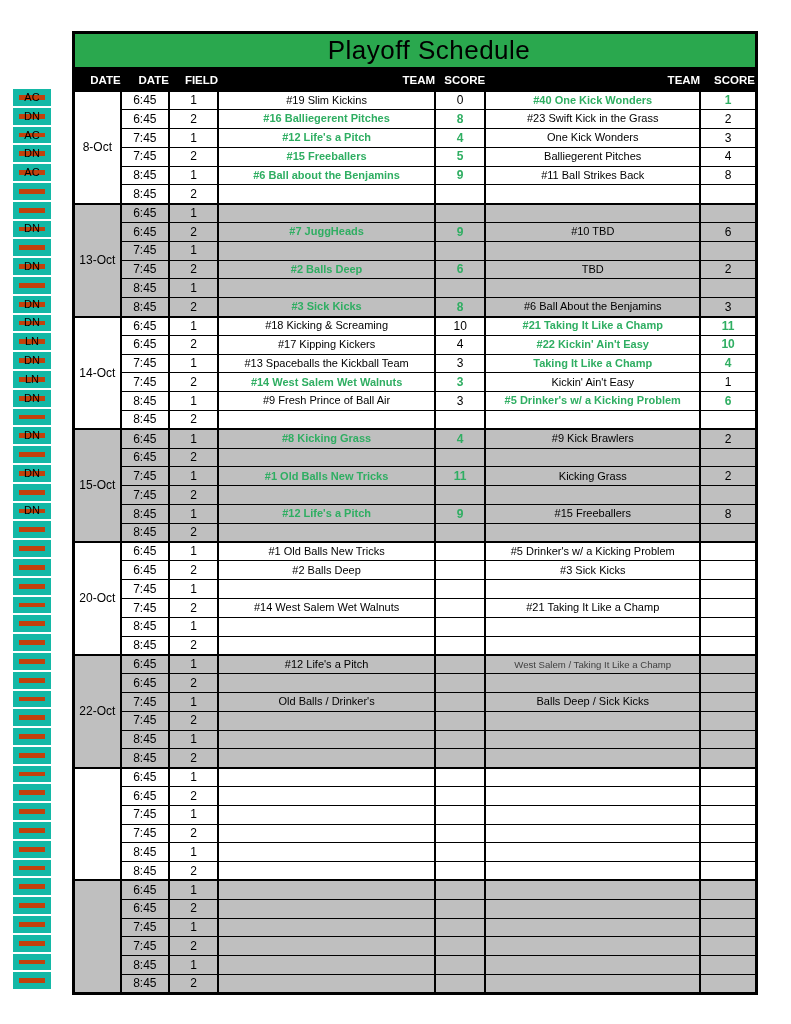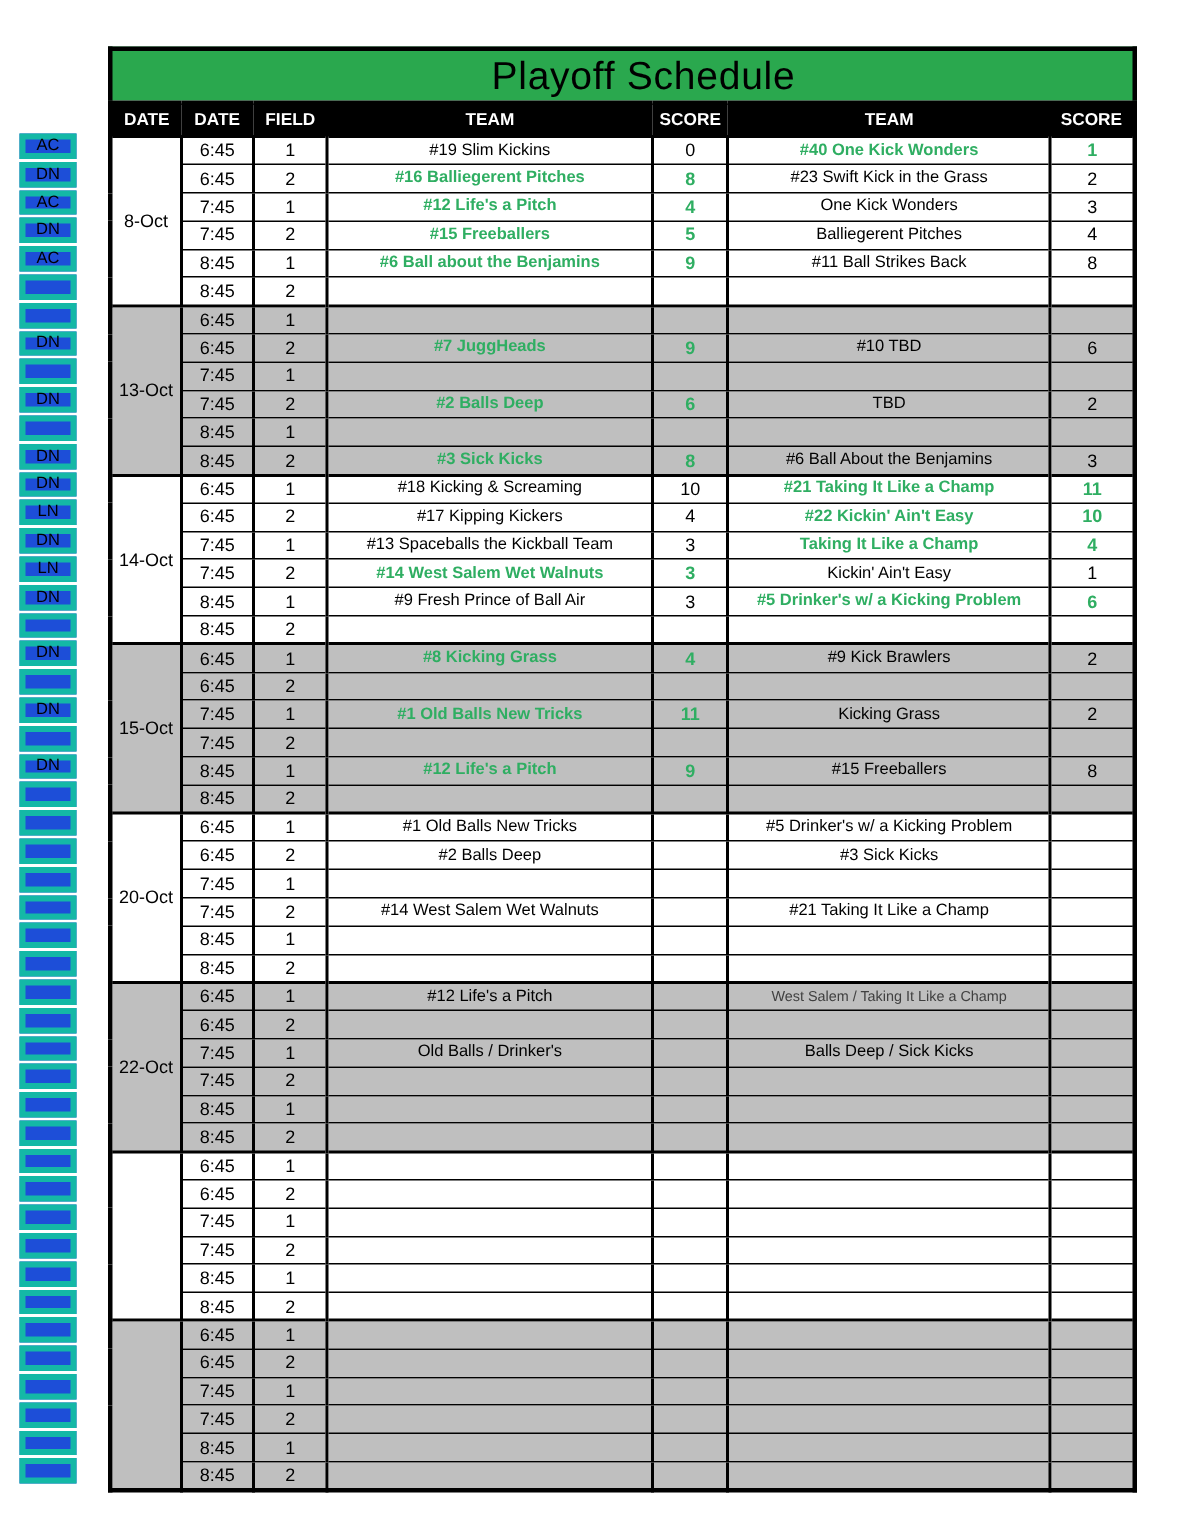--- a/index.html
+++ b/index.html
@@ -6,29 +6,29 @@
     --banner-green:#2aa84e;
     --win-green:#2fae62;
     --group-gray:#bfbfbf;
   }
   html,body{margin:0;padding:0;background:#fff;}
   body{width:791px;height:1024px;font-family:"Liberation Sans",sans-serif;color:#000;}
   #page{position:relative;width:791px;height:1024px;overflow:hidden;background:#fff;}
 
   
   #tags{position:absolute;left:13px;top:89px;width:38px;}
-  .tagbox{box-sizing:border-box;height:16.8px;margin-bottom:2px;border:4px solid #14b8a6;background:#1d4ed8;
+  .tagbox{box-sizing:border-box;height:16.8px;margin-bottom:2px;border:6px solid #14b8a6;background:#c2410c;
           display:flex;align-items:center;justify-content:center;font-size:11px;line-height:1;}
 
   
   #schedule{position:absolute;left:72px;top:31px;width:686px;}
   .titlebar{box-sizing:border-box;height:36px;background:var(--banner-green);border:3px solid #000;border-bottom:none;
             display:flex;align-items:center;justify-content:center;font-size:26px;color:#000;letter-spacing:.5px;padding-left:28px;}
   table{border-collapse:collapse;table-layout:fixed;width:686px;border:3px solid #000;}
-  thead th{background:#000;color:#fff;font-size:11.5px;font-weight:bold;height:20px;padding:0;border:none;text-align:center;}
+  thead th{background:#000;color:#fff;font-size:11.5px;font-weight:bold;height:20px;padding:0;border:none;text-align:right;}
   td{box-sizing:border-box;border-top:1.5px solid #000;border-bottom:1.5px solid #000;
      border-left:2px solid #000;border-right:2px solid #000;
      padding:0 2px;margin:0;text-align:center;vertical-align:middle;
      height:18.8px;font-size:11px;line-height:1.05;overflow:hidden;white-space:nowrap;background:#fff;}
   tbody{border-top:2.5px solid #000;border-bottom:2.5px solid #000;}
   tbody.shaded td{background:var(--group-gray);}
   td.c-time,td.c-field,td.c-score{font-size:12px;}
   td.c-date{font-size:12px;}
   td.win{color:var(--win-green);font-weight:bold;}
   td.small-fit{font-size:9.6px;color:#404040;padding:0 1px;}

